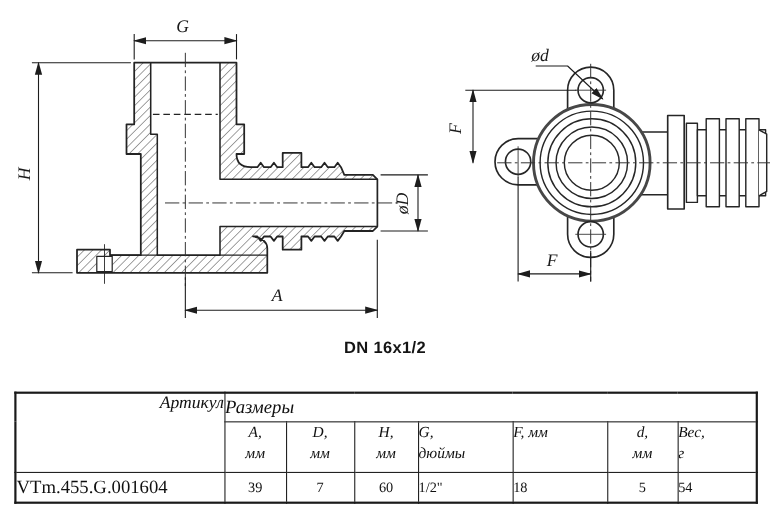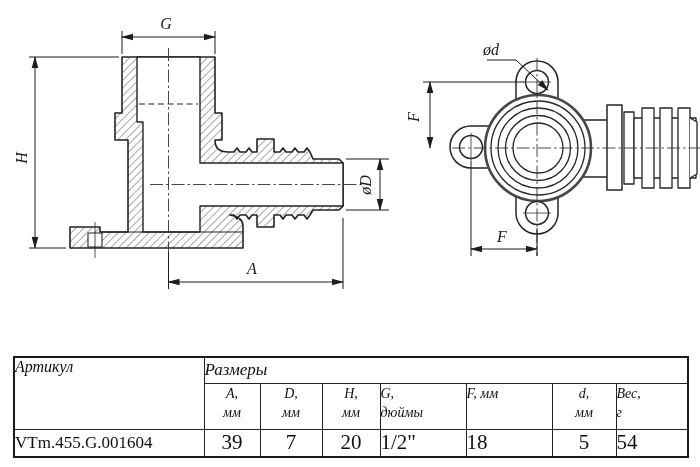--- a/index.html
+++ b/index.html
@@ -13,29 +13,29 @@
     text-align:center; font-family:"Liberation Sans", sans-serif;
     font-weight:bold; font-size:15px; color:#141414; letter-spacing:.3px;
   }
   table.size-table {
     position:absolute; left:13px; top:356px; width:674px;
     border-collapse:collapse; table-layout:fixed;
     border:2.4px solid #1a1a1a; color:#101010;
   }
   table.size-table td { border:1.5px solid #222; padding:0; overflow:hidden; }
   .article-head {
-    font-style:italic; font-size:16px; text-align:left;
+    font-style:italic; font-size:16px; text-align:right;
     vertical-align:top; padding:3px 0 0 12px;
   }
   .sizes-head { font-style:italic; font-size:17px; text-align:left; vertical-align:middle; }
   .sub { font-style:italic; font-size:14px; vertical-align:top; padding-top:3px; line-height:1.4; }
   .sub .l1, .sub .l2 { display:block; }
   .c { text-align:center; }
   .lft { text-align:left; padding-left:9px; }
-  .val { font-size:21px; font-style:normal; vertical-align:middle; }
+  .val { font-size:13px; font-style:normal; vertical-align:middle; }
   .val-article { font-size:17px; text-align:left; padding-left:9px; vertical-align:middle; }
   tr.r1 { height:26px; } tr.r2 { height:46px; } tr.r3 { height:28px; }
   text.dim {
     font-family:"Liberation Serif", serif; font-style:italic;
     font-size:16px; fill:#1a1a1a;
   }
 </style>
 </head>
 <body>
 
@@ -171,20 +171,21 @@
         <line x1="537" y1="228" x2="537" y2="256"></line>
         <line x1="471" y1="249" x2="537" y2="249" marker-start="url(#arr)" marker-end="url(#arr)"></line>
       </g>
       <text class="dim" x="502" y="242" text-anchor="middle" stroke="none" fill="#1a1a1a">F</text>
 
       <path stroke-width="1" stroke="#1d1d1d" d="M 487,60 L 516,60 L 548,90" marker-end="url(#arr)"></path>
       <text class="dim" x="483" y="55" font-size="14" text-anchor="start" stroke="none" fill="#1a1a1a">ød</text>
     </g>
   </svg>
 
+  <div class="dn-title">DN 16x1/2</div>
 
   <table class="size-table">
     <colgroup>
       <col style="width:190px">
         <col style="width:56px">
         <col style="width:62px">
         <col style="width:58px">
       <col style="width:86px">
         <col style="width:86px">
         <col style="width:64px">
@@ -222,21 +223,21 @@
       </td>
       <td class="sub lft">
         <span class="l1">Вес,</span>
         <span class="l2">г</span>
       </td>
     </tr>
     <tr class="r3">
       <td class="val-article">VTm.455.G.001604</td>
       <td class="val c">39</td>
       <td class="val c">7</td>
-      <td class="val c">20</td>
+      <td class="val c">60</td>
       <td class="val lft">1/2"</td>
       <td class="val lft">18</td>
       <td class="val c">5</td>
       <td class="val lft">54</td>
     </tr>
   </tbody>
     </table>
 </div>
 
 </body></html>

